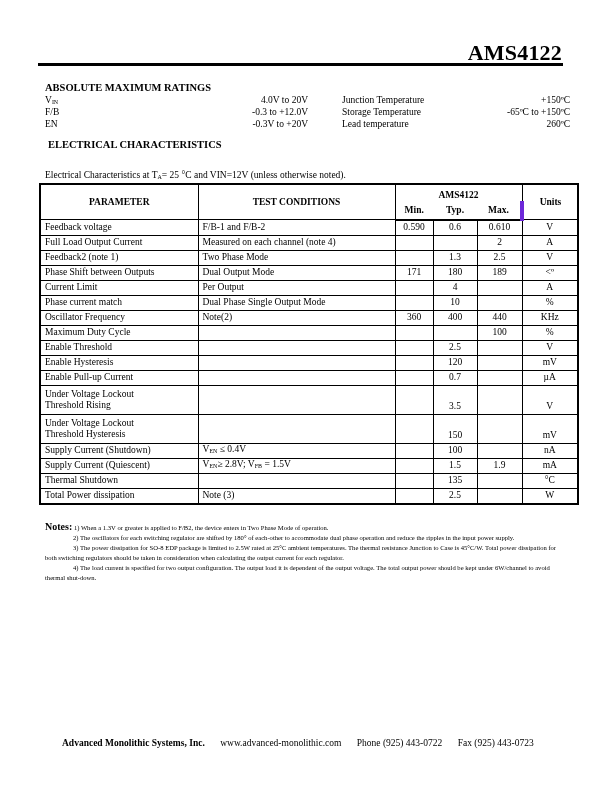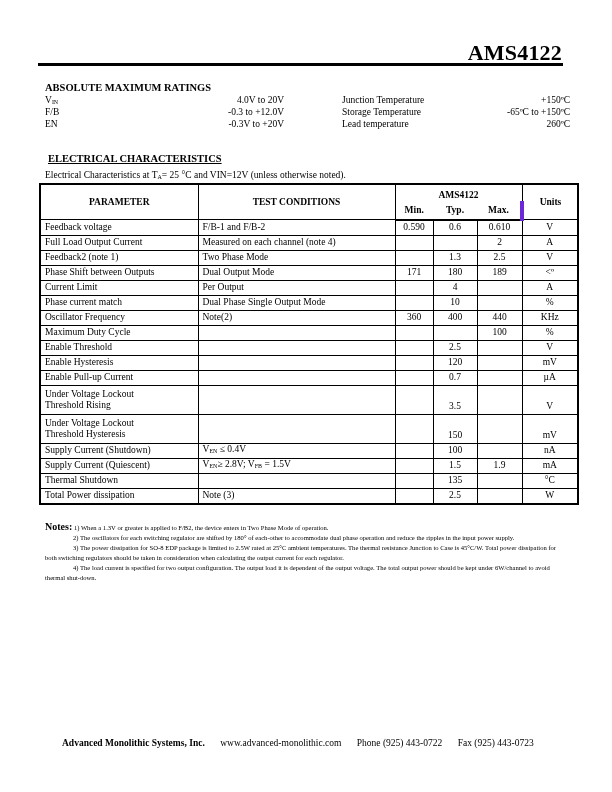--- a/index.html
+++ b/index.html
@@ -6,25 +6,25 @@
   body { width:612px; height:792px; position:relative; overflow:hidden;
          font-family:"Liberation Serif", "DejaVu Serif", serif; color:#000; }
   .abs { position:absolute; }
   #doc-title { right:50px; top:40px; font-size:22px; font-weight:bold; letter-spacing:0.2px; }
   #title-rule { left:38px; top:63px; width:525px; height:3px; background:#000; }
   .sec-h { font-size:10.5px; font-weight:bold; }
   #amr-heading { left:45px; top:82px;text-align:center; }
   .amr-row { position:absolute; left:45px; width:525px; height:12px; font-size:9.5px; }
   .amr-row span { position:absolute; top:0; white-space:nowrap; }
   .amr-row .n1 { left:0; }
-  .amr-row .v1 { right:286px; }
+  .amr-row .v1 { right:262px; }
   .amr-row .n2 { left:288px;margin-left:9px; }
   .amr-row .v2 { right:0; }
   sub { font-size:6px; vertical-align:-1px; }
-  #ec-heading { left:48px; top:153px;text-decoration:underline; }
+  #ec-heading { left:48px; top:139px; }
   #ec-caption { left:45px; top:170px; font-size:9.5px; white-space:nowrap; }
 
   table#ec-table { position:absolute; left:39px; top:183px; width:538px;
     border-collapse:collapse; border:2px solid #000; font-size:9.5px; table-layout:fixed; }
   #ec-table td, #ec-table th { border:1px solid #000; padding:0 4px; vertical-align:middle; line-height:11px; }
   #ec-table th { font-weight:bold; font-size:9.5px; text-align:center; }
   #ec-table thead tr.h1 th { border-bottom:none; }
   #ec-table thead th.sub { border-top:none; border-left:none; border-right:none; padding-top:2px; padding-bottom:3px; vertical-align:bottom;}
   #ec-table thead th.grp { border-left:1px solid #000; border-right:1px solid #000; padding-top:4px; }
   #ec-table thead th.span2 { height:34px; border-bottom:2px solid #000; }

